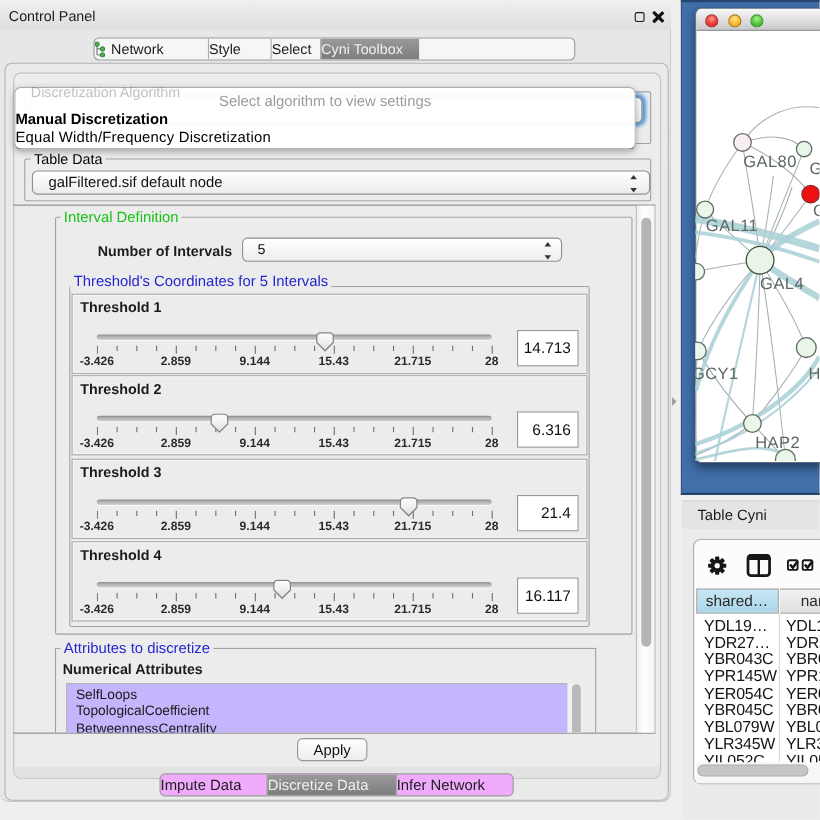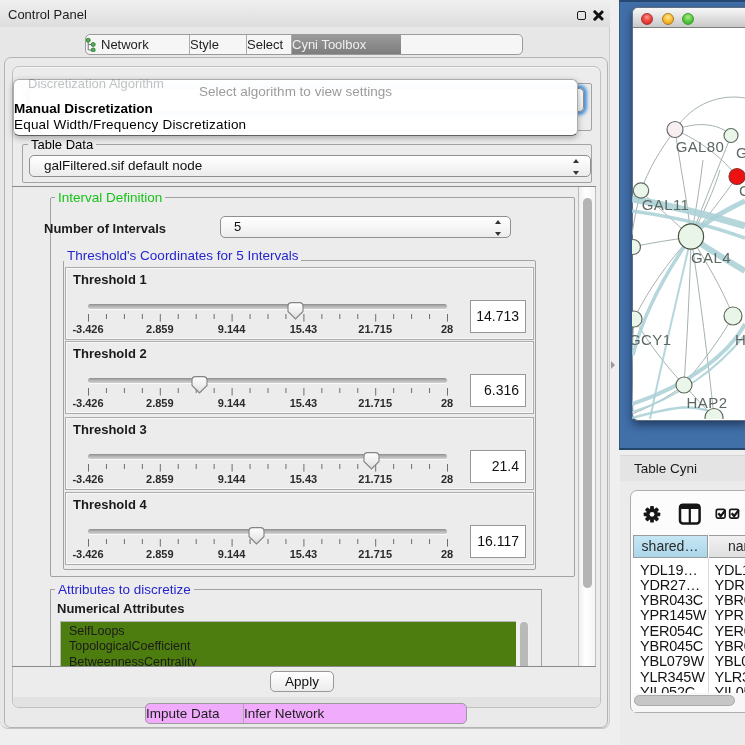--- a/index.html
+++ b/index.html
@@ -77,21 +77,21 @@
  <div class="seg" style="width:103px;line-height:19px;"><svg width="10" height="15" style="vertical-align:-3px;margin-right:5px">
         <path d="M2.2,3.5 L2.2,13 M2.2,7.5 L7,7.5 M2.2,13 L7,13" stroke="#7a7a8a" stroke-width="1.1" fill="none"></path>
         <g fill="#55b055" stroke="#2e7d32" stroke-width="0.9">
           <circle cx="2.2" cy="3.2" r="2"></circle>
           <circle cx="7.2" cy="7.5" r="2"></circle>
           <circle cx="7.2" cy="13" r="2"></circle>
         </g>
       </svg>Network</div>
  <div class="seg" style="width:57px;line-height:19px;">Style</div>
  <div class="seg" style="width:45px;line-height:19px;">Select</div>
- <div class="seg seldark" style="width:110px;line-height:19px;">Cyni Toolbox</div>
+ <div class="seg seldark" style="width:90px;line-height:19px;">Cyni Toolbox</div>
 </div>
 
 <div class="a grp" style="left:22px;top:83px;width:570px;height:48px;"></div>
 <div class="a combo" style="left:29px;top:88px;width:555px;height:24px;box-shadow:0 0 3.5px 2.5px rgba(70,140,215,.95);"></div>
 
 <div class="a grp" style="left:22px;top:144px;width:570px;height:39px;"></div>
 <div class="a gl" style="left:28px;top:137px;">Table Data</div>
 <div class="a combo" style="left:29px;top:155px;width:562px;height:22px;line-height:20px;padding-left:14px;font-size:13.5px;">galFiltered.sif default node
  <div class="updn" style="right:10px;top:3px;height:16px;">
       <b></b>
@@ -100,21 +100,21 @@
 </div>
 
 <div class="a" style="left:12px;top:186px;width:584px;height:1px;background:#8a8a8a;"></div>
 <div class="a" style="left:12px;top:666px;width:584px;height:1px;background:#8a8a8a;"></div>
 
 <div class="a" style="left:578px;top:187px;width:18px;height:479px;background:linear-gradient(90deg,#eeeeee,#ffffff 40%,#f4f4f4);border-left:1px solid #bdbdbd;border-right:1px solid #bdbdbd;"></div>
 <div class="a" style="left:582.5px;top:198px;width:9.5px;height:390px;background:#b4b4b4;border-radius:5px;"></div>
 
 <div class="a grp" style="left:50px;top:197px;width:525px;height:380px;"></div>
 <div class="a gl" style="left:55px;top:190px;color:#17c317;font-size:13.5px;">Interval Definition</div>
-<div class="a lbl" style="left:0px;top:221px;width:211px;text-align:left;font-weight:bold;margin-left:44px;">Number of Intervals</div>
+<div class="a lbl" style="left:0px;top:221px;width:211px;text-align:right;font-weight:bold;">Number of Intervals</div>
 <div class="a combo" style="left:220px;top:216px;width:291px;height:22px;line-height:20px;padding-left:13px;">5
  <div class="updn" style="right:8px;top:3px;height:16px;">
       <b></b>
       <i></i>
     </div>
 </div>
 
 <div class="a grp" style="left:63px;top:260px;width:473px;height:310px;"></div>
 <div class="a gl" style="left:64px;top:248px;color:#2525cf;font-size:13.5px;">Threshold's Coordinates for 5 Intervals</div>
 <div class="a tpanel" style="left:65px;top:267px;width:469px;height:73px;"></div>
@@ -178,32 +178,33 @@
 <div class="a tick" style="left:345.2px;top:548px;width:60px;">21.715</div>
 <div class="a tick" style="left:417.0px;top:548px;width:60px;">28</div>
 <svg class="a" style="left:247.2px;top:526px;" width="19" height="19">
     <use href="#thumb"></use>
   </svg>
 <div class="a vbox" style="left:470px;top:525px;width:56px;height:33px;line-height:31px;">16.117</div>
 
 <div class="a" style="left:50px;top:589px;width:492px;height:77px;border:1px solid #a2a2a2;border-bottom:none;"></div>
 <div class="a gl" style="left:55px;top:582px;color:#2525cf;font-size:13.5px;">Attributes to discretize</div>
 <div class="a lbl" style="left:57px;top:601px;font-weight:bold;">Numerical Attributes</div>
-<div class="a" style="left:60px;top:621px;width:456px;height:45px;background:#4d7c0f;border-top:1px solid #b5b5b5;border-left:1px solid #b5b5b5;overflow:hidden;font-size:12.5px;color:#1a1a1a;">
+<div class="a" style="left:60px;top:621px;width:456px;height:45px;background:#c4b5fd;border-top:1px solid #b5b5b5;border-left:1px solid #b5b5b5;overflow:hidden;font-size:12.5px;color:#1a1a1a;">
  <div style="padding:2px 0 0 8px;line-height:15.3px;">SelfLoops<br>TopologicalCoefficient<br>BetweennessCentrality</div>
 </div>
 <div class="a" style="left:516px;top:621px;width:13px;height:45px;background:#f0f0f0;"></div>
 <div class="a" style="left:519.5px;top:622px;width:8px;height:44px;background:#b9b9b9;border-radius:4px 4px 0 0;"></div>
 
 <div class="a" style="left:13px;top:697px;width:587px;height:10px;background:#e2e2e2;border-radius:0 0 7px 7px;"></div>
 
 <div class="a" style="left:270px;top:671px;width:64px;height:21px;border:1px solid #989898;border-radius:5px;background:linear-gradient(180deg,#ffffff,#ececec);font-size:13.5px;text-align:center;line-height:19px;color:#111;">Apply</div>
 
 <div class="a" style="left:145px;top:703px;width:322px;height:21px;border:1px solid #9b9b9b;border-radius:5px;background:#f0abfc;overflow:hidden;display:flex;font-size:13.5px;">
  <div class="seg" style="width:97px;line-height:19px;font-size:13.5px;">Impute Data</div>
+ <div class="seg seldark" style="width:118px;line-height:19px;font-size:13.5px;">Discretize Data</div>
  <div class="seg" style="width:107px;line-height:19px;font-size:13.5px;">Infer Network</div>
 </div>
 
 <div class="a" style="left:13px;top:79px;width:565px;height:57px;background:rgba(255,255,255,.97);border:1px solid #ababab;border-bottom-color:#606060;border-radius:6px;box-shadow:0 2px 6px rgba(0,0,0,.3);"></div>
 <div class="a" style="left:28px;top:76px;font-size:13px;color:rgba(80,80,80,.35);white-space:nowrap;">Discretization Algorithm</div>
 <div class="a" style="left:13px;top:84px;width:565px;height:15px;font-size:13.5px;color:#9b9b9b;text-align:center;">Select algorithm to view settings</div>
 <div class="a" style="left:14px;top:100.5px;font-size:13.5px;font-weight:bold;color:#000;">Manual Discretization</div>
 <div class="a" style="left:14px;top:116.5px;font-size:13.5px;color:#000;letter-spacing:0.2px;">Equal Width/Frequency Discretization</div>
 
 <div class="a" style="left:611px;top:361px;width:0;height:0;border-top:4px solid transparent;border-bottom:4px solid transparent;border-left:4.5px solid #9a9a9a;"></div>

